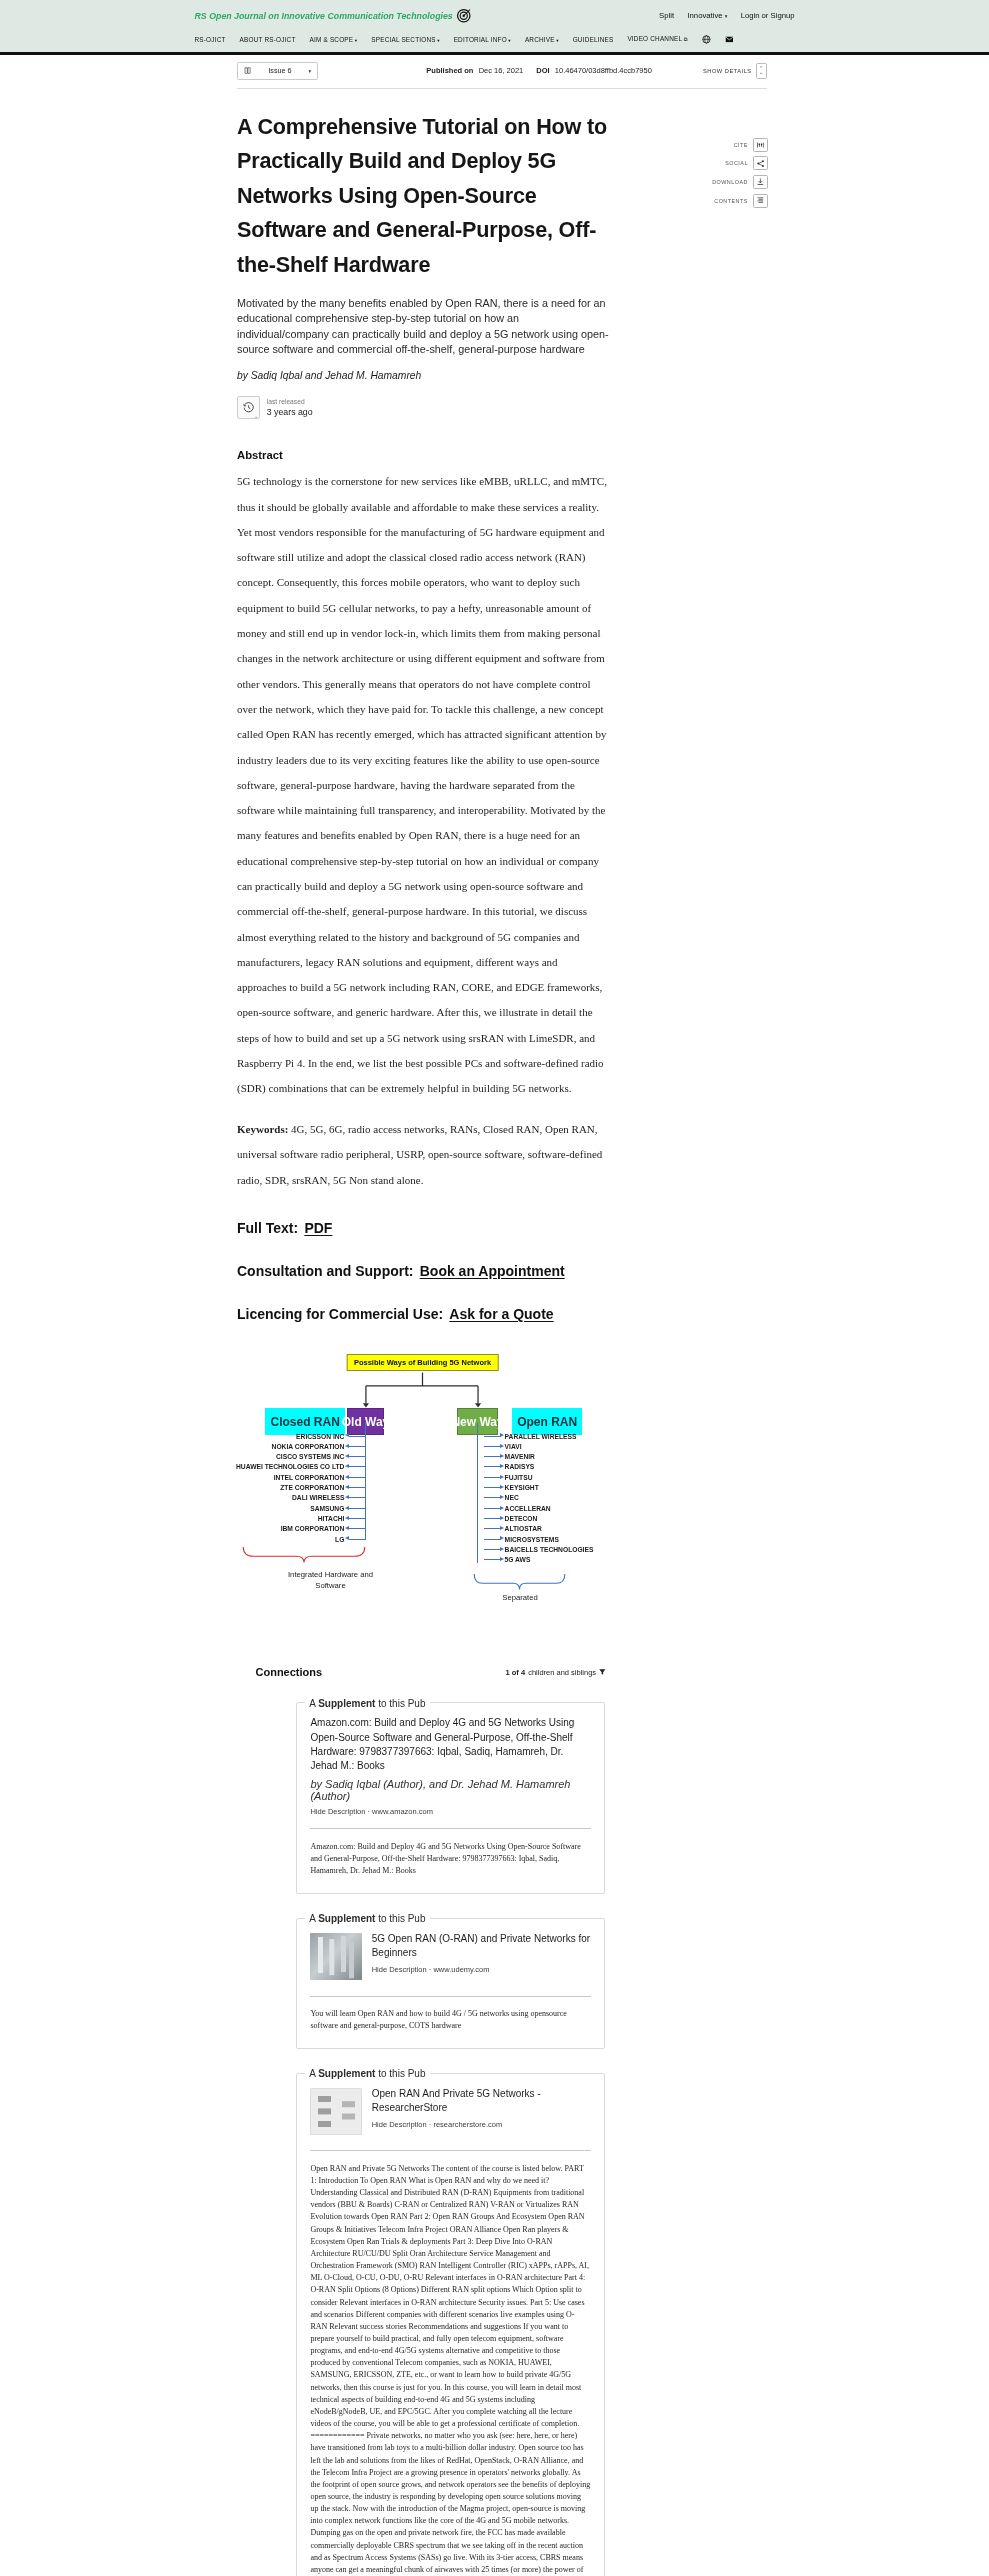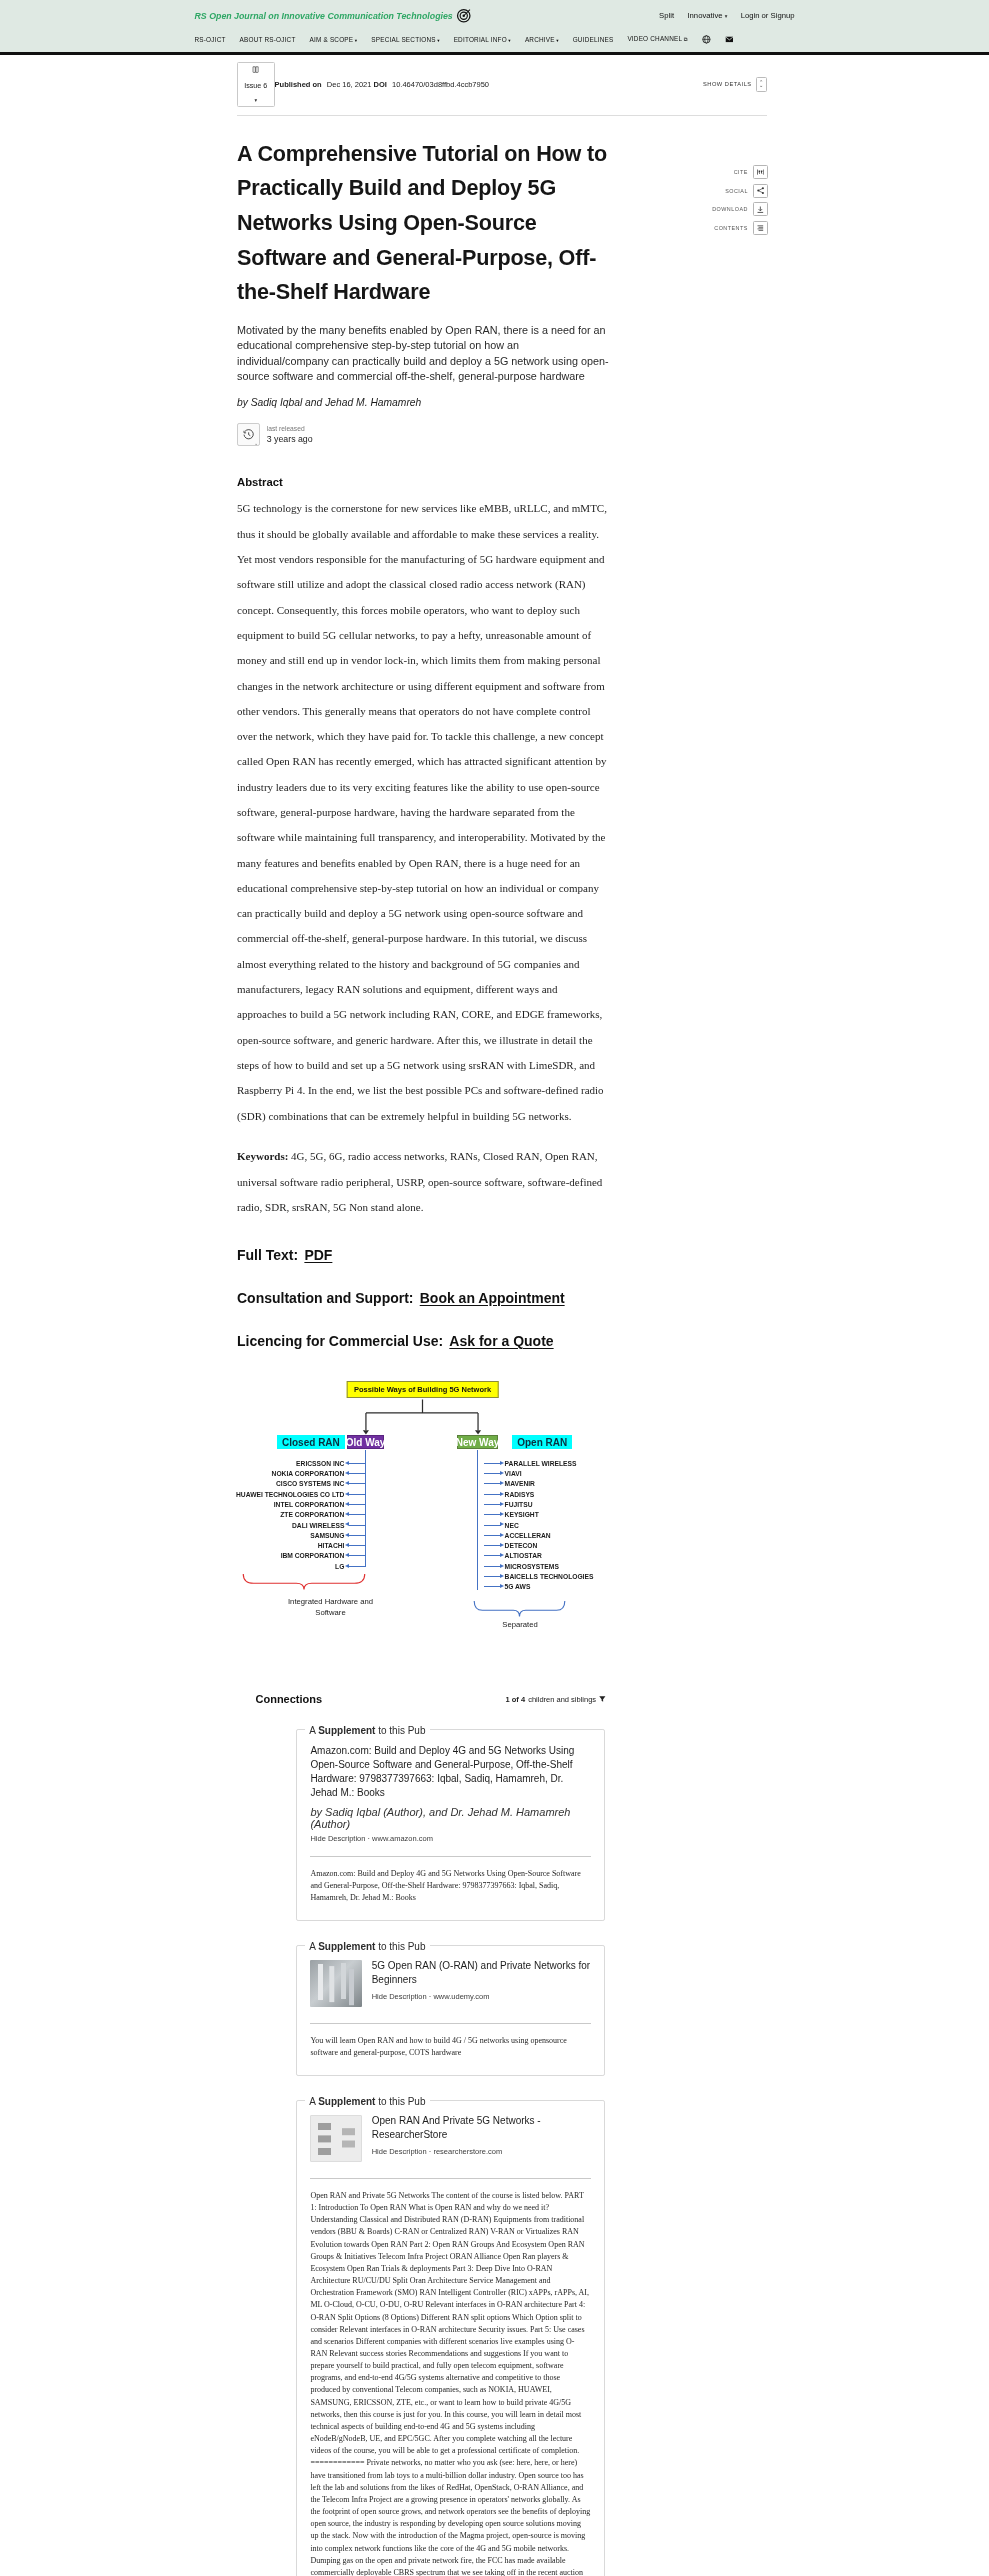--- a/index.html
+++ b/index.html
@@ -19,22 +19,22 @@
   .header-nav span { cursor: pointer; white-space: nowrap; }
   .nav-caret::after { content: " ▾"; font-size: 4.6px; }
   .nav-ext::after { content: " ⧉"; font-size: 5.2px; }
   .hdr-icon { width: 8.8px; height: 8.8px; }
 
   .black-rule { height: 2.6px; background: #101010; }
 
   
   .details-wrap { margin-left: 237px; width: 530px; }
   .details-bar { display: flex; align-items: center; padding: 7.2px 0 8.2px; }
-  .issue-btn { display: inline-flex; align-items: center; gap: 7px; border: 0.5px solid #c9c9c9; border-radius: 1.5px; background: #fff; padding: 3.6px 6.2px; font-size: 7.2px; color: #222; cursor: pointer; flex-direction: column; }
-  .details-mid { display: flex; align-items: center; gap: 2px; font-size: 7.5px; }
+  .issue-btn { display: inline-flex; align-items: center; gap: 17px; border: 0.5px solid #c9c9c9; border-radius: 1.5px; background: #fff; padding: 3.6px 6.2px; font-size: 7.2px; color: #222; cursor: pointer; }
+  .details-mid { display: flex; align-items: center; gap: 13px; margin-left: 108px; font-size: 7.5px; }
   .details-mid b { font-weight: 700; }
   .detail-pair { display: flex; gap: 5.2px; align-items: center; }
   .show-details { margin-left: auto; display: flex; align-items: center; gap: 4.1px; font-size: 5.7px; letter-spacing: 0.5px; color: #333; cursor: pointer; }
   .sd-box { border: 0.5px solid #bbb; border-radius: 1.5px; width: 11.3px; height: 15.5px; display: flex; flex-direction: column; align-items: center; justify-content: center; line-height: 3.6px; font-size: 5.2px; color: #333; background:#fff;}
   .details-divider { border-top: 0.5px solid #ddd; }
 
   
   .pub-head { margin-left: 237px; width: 531px; position: relative; }
   .pub-title { margin-top: 20.6px; width: 392px; font-size: 21.6px; line-height: 1.6; font-weight: 600; letter-spacing: -0.2px; color: #161616; }
   .action-rail { position: absolute; top: 28px; right: 0; display: flex; flex-direction: column; gap: 4.6px; }
@@ -55,21 +55,21 @@
   .serif-p { font-family: "Liberation Serif", serif; font-size: 11px; line-height: 2.3; color: #1f1f1f; margin-top: 8.2px; }
   .keywords-p { margin-top: 15.5px; }
   .biglink-row { margin-top: 27px; font-size: 14px; font-weight: 700; color: #111; }
   .biglink-row a { color: #111; text-decoration: underline; text-underline-offset: 2.1px; cursor: pointer; }
   .biglink-row .gap2 { margin-left: 6.2px; }
 
   
   .diagram { position: relative; width: 227px; height: 260px; margin: 32px auto 0; font-family: "Liberation Sans", sans-serif; }
   .d-title { position: absolute; left: 50%; transform: translateX(-50%); top: 0; background: #ffff00; border: 0.5px solid #8b8b3a; padding: 3.1px 6.7px; font-size: 7.5px; font-weight: 600; white-space: nowrap; color: #111; }
   .d-connector { position: absolute; left: 0; top: 0; overflow: visible; }
-  .way-box { position: absolute; top: 54px; height: 14px; display: flex; align-items: center; justify-content: center; font-size: 10px; font-weight: 600; padding: 0 5.2px; white-space: nowrap; }
+  .way-box { position: absolute; top: 54px; height: 27px; display: flex; align-items: center; justify-content: center; font-size: 12px; font-weight: 600; padding: 0 5.2px; white-space: nowrap; }
   .closed-ran { right: 191px; background: #00ffff; color: #083040; }
   .old-way { left: 38px; width: 37px; background: #7030a0; color: #fff; border: 0.5px solid #5a2480; }
   .new-way { left: 148px; width: 41px; background: #70ad47; color: #fff; border: 0.5px solid #597f3a; }
   .open-ran { left: 203px; background: #00ffff; color: #083040; }
   .v-line { position: absolute; width: 1px; background: #4472c4; }
   .v-left { left: 56px; top: 69px; height: 117px; }
   .v-right { left: 168px; top: 69px; height: 140px; }
   .co-list { position: absolute; display: flex; flex-direction: column; gap: 2.3px; }
   .co-left { top: 78px; right: 171px; align-items: flex-end; }
   .co-right { top: 78px; left: 175px; align-items: flex-start; }

